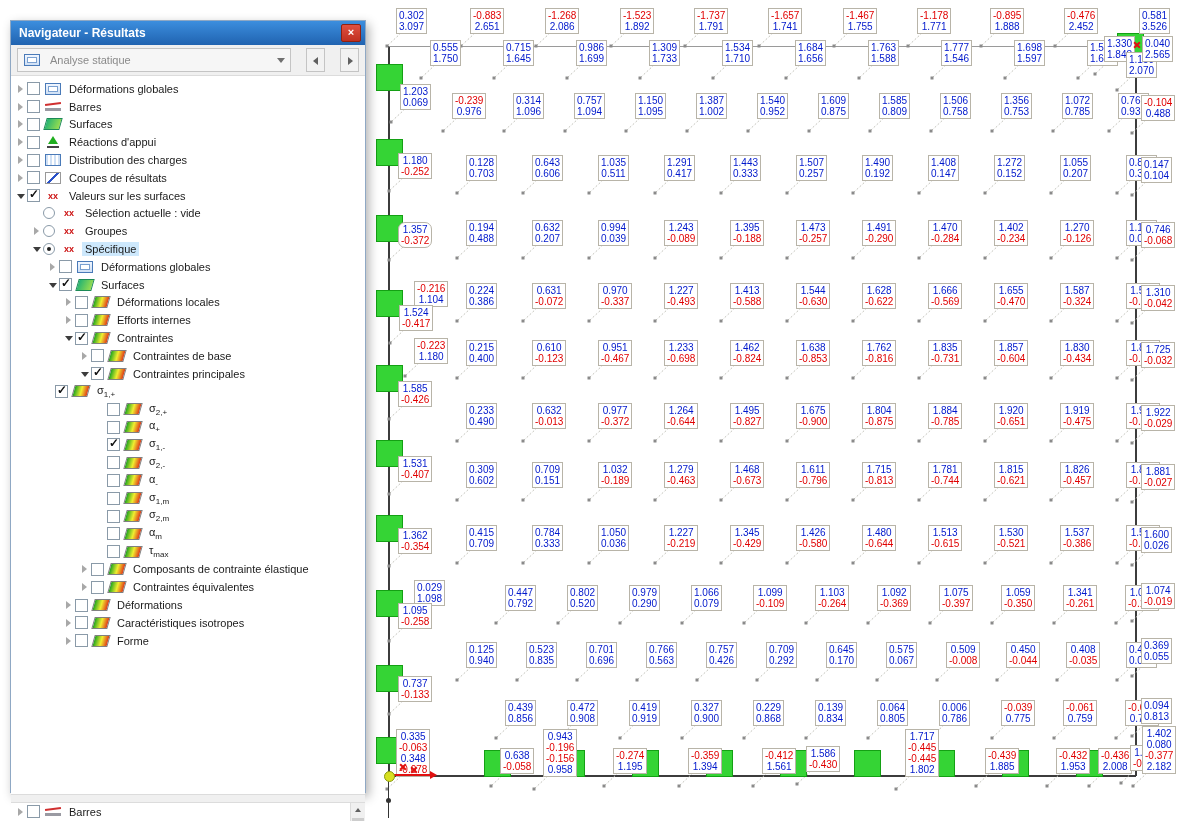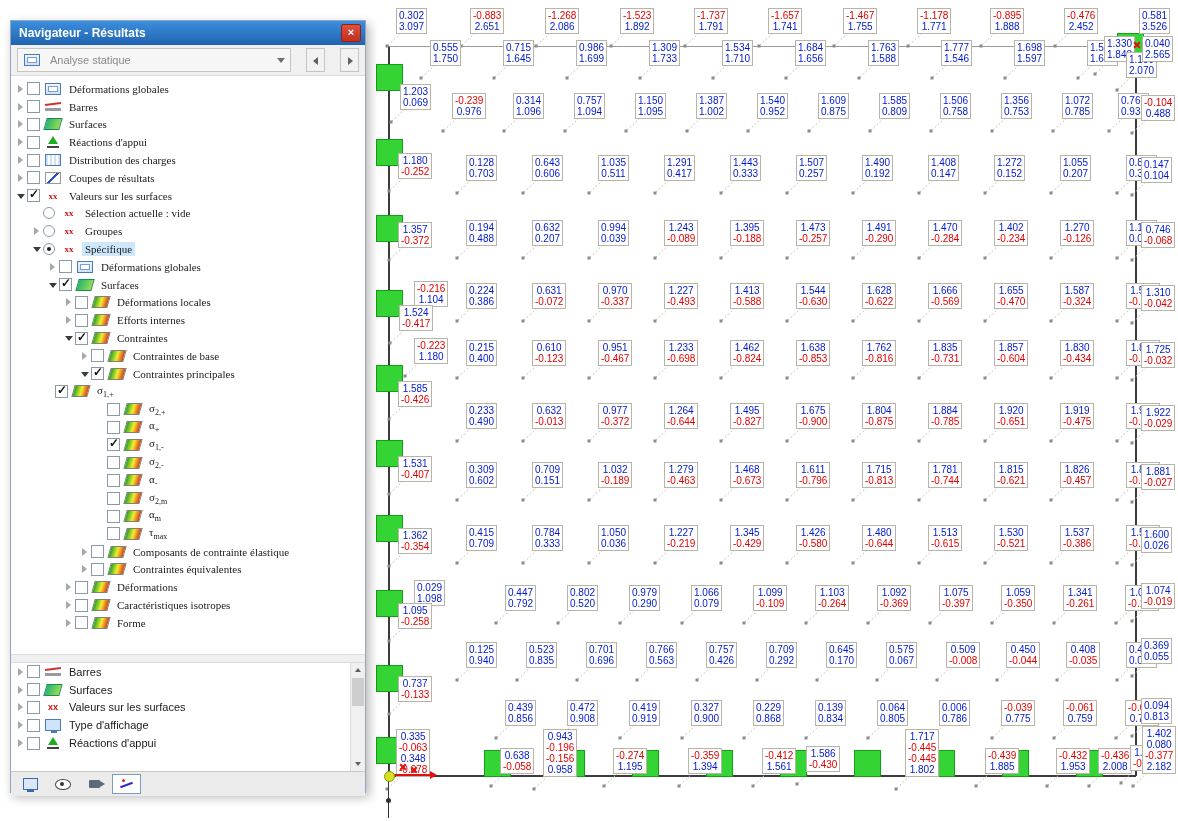--- a/index.html
+++ b/index.html
@@ -49,21 +49,21 @@
   .caret-down::before{content:"";position:absolute;left:0;top:2px;border-left:4px solid transparent;
     border-right:4px solid transparent;border-top:5px solid #707070;}
   .nav-btn{width:17px;height:22px;border:1px solid #c4c4c4;background:#f2f2f2;position:relative;}
   .nav-btn::before{content:"";position:absolute;top:8px;}
   .nav-btn.prev::before{left:6px;border-top:4px solid transparent;border-bottom:4px solid transparent;
     border-right:5px solid #606060;}
   .nav-btn.next::before{left:7px;border-top:4px solid transparent;border-bottom:4px solid transparent;
     border-left:5px solid #606060;}
 
   .tree{background:#fff;overflow:hidden;position:relative;}
-  #main-tree{height:578px;flex:none;padding-top:4px;box-sizing:border-box;font-family:Liberation Serif, serif;}
+  #main-tree{height:718px;flex:none;padding-top:4px;box-sizing:border-box;}
   .tree-gap{height:7px;flex:none;background:#f0f0f0;border-top:1px solid #dcdcdc;border-bottom:1px solid #dcdcdc;}
   #bottom-tree{height:108px;flex:none;}
   #bottom-tree .rows{margin-right:14px;}
   .trow{height:17.8px;display:flex;align-items:center;font-size:11px;color:#1a1a1a;white-space:nowrap;}
   .trow.selected .tlabel{background:#cde8fc;}
   .tlabel{padding:1px 3px;}
   .tlabel sub{font-size:8px;}
   .chev{width:12px;height:12px;position:relative;flex:none;}
   .chev.col::before{content:"";position:absolute;left:3px;top:2px;border-left:5px solid #a8a8a8;
     border-top:4px solid transparent;border-bottom:4px solid transparent;}
@@ -721,21 +721,21 @@
         <div class="pos">0.207</div>
       </div>
       <div class="value-label" style="left: 1126px; top: 155px;">
         <div class="pos">0.844</div>
         <div class="pos">0.369</div>
       </div>
       <div class="value-label" style="left: 1141px; top: 157px;">
         <div class="pos">0.147</div>
         <div class="pos">0.104</div>
       </div>
-      <div class="value-label" style="left: 398px; top: 222px;">
+      <div class="value-label" style="left: 398px; top: 222px; border-radius: 7px;">
         <div class="pos">1.357</div>
         <div class="neg">-0.372</div>
       </div>
       <div class="value-label" style="left: 466px; top: 220px;">
         <div class="pos">0.194</div>
         <div class="pos">0.488</div>
       </div>
       <div class="value-label" style="left: 532px; top: 220px;">
         <div class="pos">0.632</div>
         <div class="pos">0.207</div>
@@ -1411,20 +1411,26 @@
           <span class="chev none"></span>
           <span class="cb"></span>
           <span class="ticon i-result"></span>
           <span class="tlabel">σ<sub>2,-</sub></span>
         </div>
         <div class="trow" style="padding-left: 84px;">
           <span class="chev none"></span>
           <span class="cb"></span>
           <span class="ticon i-result"></span>
           <span class="tlabel">α<sub>-</sub></span>
+        </div>
+        <div class="trow" style="padding-left: 84px;">
+          <span class="chev none"></span>
+          <span class="cb"></span>
+          <span class="ticon i-result"></span>
+          <span class="tlabel">σ<sub>1,m</sub></span>
         </div>
         <div class="trow" style="padding-left: 84px;">
           <span class="chev none"></span>
           <span class="cb"></span>
           <span class="ticon i-result"></span>
           <span class="tlabel">σ<sub>2,m</sub></span>
         </div>
         <div class="trow" style="padding-left: 84px;">
           <span class="chev none"></span>
           <span class="cb"></span>

